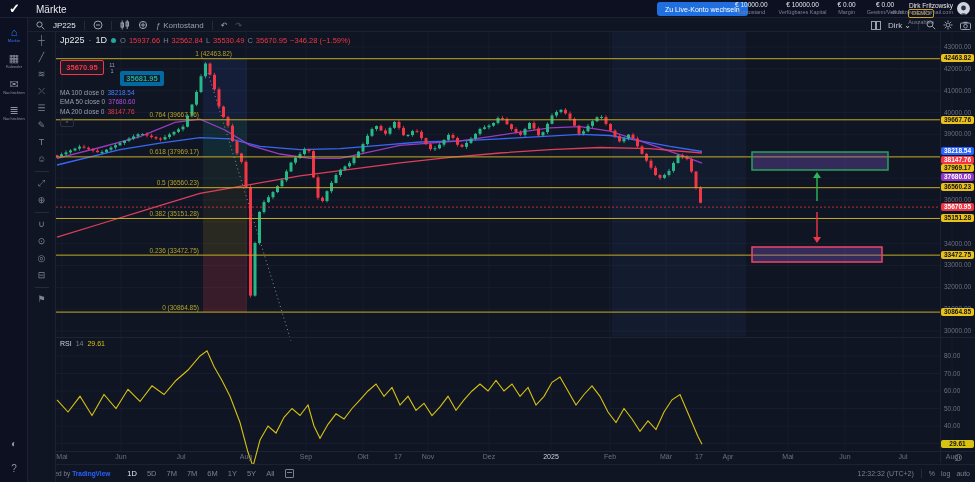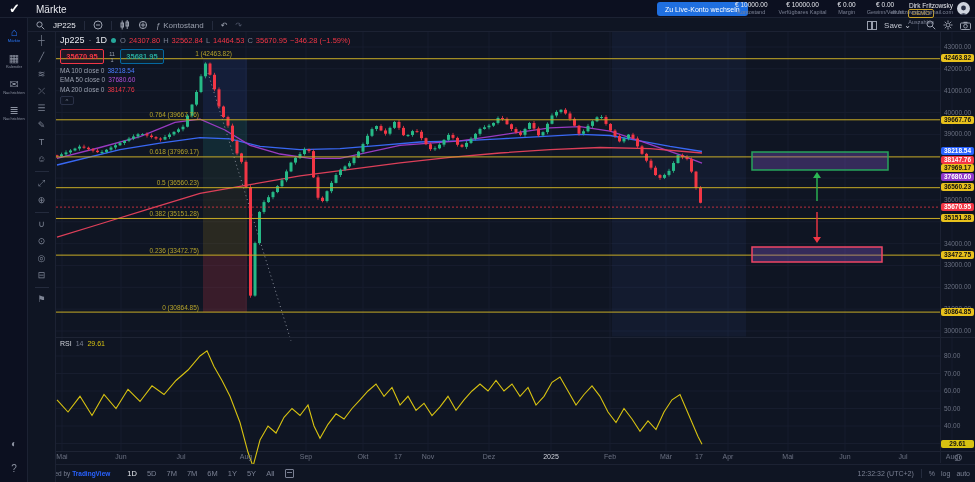--- a/index.html
+++ b/index.html
@@ -51,21 +51,21 @@
   .clock:after{content:"";position:absolute;left:3px;top:1px;width:1px;height:3px;background:#6b7182;}
   
   .legend{position:absolute;left:60px;top:35px;z-index:5;}
   .lg-row1{font-size:9px;color:#e6e8ee;display:flex;align-items:center;gap:4px;}
   .lg-dot{width:5px;height:5px;border-radius:50%;background:#26a69a;}
   .ohlc{font-size:7.5px;display:flex;gap:3px;}
   .ohlc .k{color:#7a8093;}
   .sellbuy{display:flex;align-items:center;margin-top:4px;}
   .sb-box{width:44px;height:15px;border-radius:2px;font-size:7.5px;font-weight:bold;display:flex;align-items:center;justify-content:center;cursor:pointer;}
   .sb-sell{border:1px solid #f23645;color:#f23645;background:rgba(242,54,69,.08);}
-  .sb-buy{border:1px solid #0369a1;color:#26a69a;background:rgba(38,166,154,.08);}
+  .sb-buy{border:4px solid #0369a1;color:#26a69a;background:rgba(38,166,154,.08);margin-top:22px;}
   .sb-mid{width:16px;text-align:center;font-size:5.5px;color:#9aa0ae;line-height:6px;}
   .ind-row{font-size:6.5px;margin-top:2.5px;color:#9aa0ae;display:flex;gap:3px;}
   .collapse-btn{width:14px;height:9px;border:1px solid #2a3147;border-radius:2px;color:#7d8494;font-size:6px;text-align:center;line-height:8px;margin-top:3px;cursor:pointer;}
   .rsi-legend{position:absolute;left:60px;top:340px;z-index:5;font-size:7px;display:flex;gap:4px;}
   
   .bottombar{position:absolute;left:28px;top:464px;width:947px;height:18px;background:#0f1523;border-top:1px solid #1c2233;z-index:6;display:flex;align-items:center;}
   .pb{font-size:6.5px;color:#7a8093;margin-left:8px;}
   .pb b{color:#2962ff;font-weight:bold;}
   .ranges{display:flex;gap:4px;margin-left:14px;}
   .rng{font-size:7.5px;color:#7a8093;padding:1px 3px;cursor:pointer;border-radius:2px;}
@@ -183,21 +183,21 @@
       <span class="cb-ic" style="color:#4d5468;">↷</span>
     </div>
     <div class="cb-right">
       <span class="cb-ic">
         <svg width="10" height="9">
             <rect x="0.5" y="0.5" width="4" height="8" fill="none" stroke="#9aa0ae"></rect>
             <rect x="5.5" y="0.5" width="4" height="8" fill="none" stroke="#9aa0ae"></rect>
           </svg>
       </span>
       <span class="cb-ic" style="gap:2px;color:#c3c7d1;">
-        <span>Save</span>
+        <span>Dirk</span>
           <span>⌄</span>
       </span>
       <span class="cb-sep"></span>
       <span class="cb-ic">
         <svg width="10" height="10">
             <circle cx="4" cy="4" r="3" fill="none" stroke="#9aa0ae"></circle>
             <line x1="6.3" y1="6.3" x2="9.2" y2="9.2" stroke="#9aa0ae"></line>
           </svg>
       </span>
       <span class="cb-ic">
@@ -611,25 +611,25 @@
   </div>
 
   <div class="legend">
     <div class="lg-row1">
       <span>Jp225</span>
       <span style="color:#7a8093;">·</span>
       <span>1D</span>
       <span class="lg-dot"></span>
       <span class="ohlc">
         <span class="k">O</span>
-          <span style="color:#f23645;">24307.80</span>
+          <span style="color:#f23645;">15937.66</span>
         <span class="k">H</span>
           <span style="color:#f23645;">32562.84</span>
         <span class="k">L</span>
-          <span style="color:#f23645;">14464.53</span>
+          <span style="color:#f23645;">35530.49</span>
         <span class="k">C</span>
           <span style="color:#f23645;">35670.95</span>
         <span style="color:#f23645;">−346.28 (−1.59%)</span>
       </span>
     </div>
     <div class="sellbuy">
       <div class="sb-box sb-sell">35670.95</div>
       <div class="sb-mid">
         <div>11</div>
           <div>1</div>

